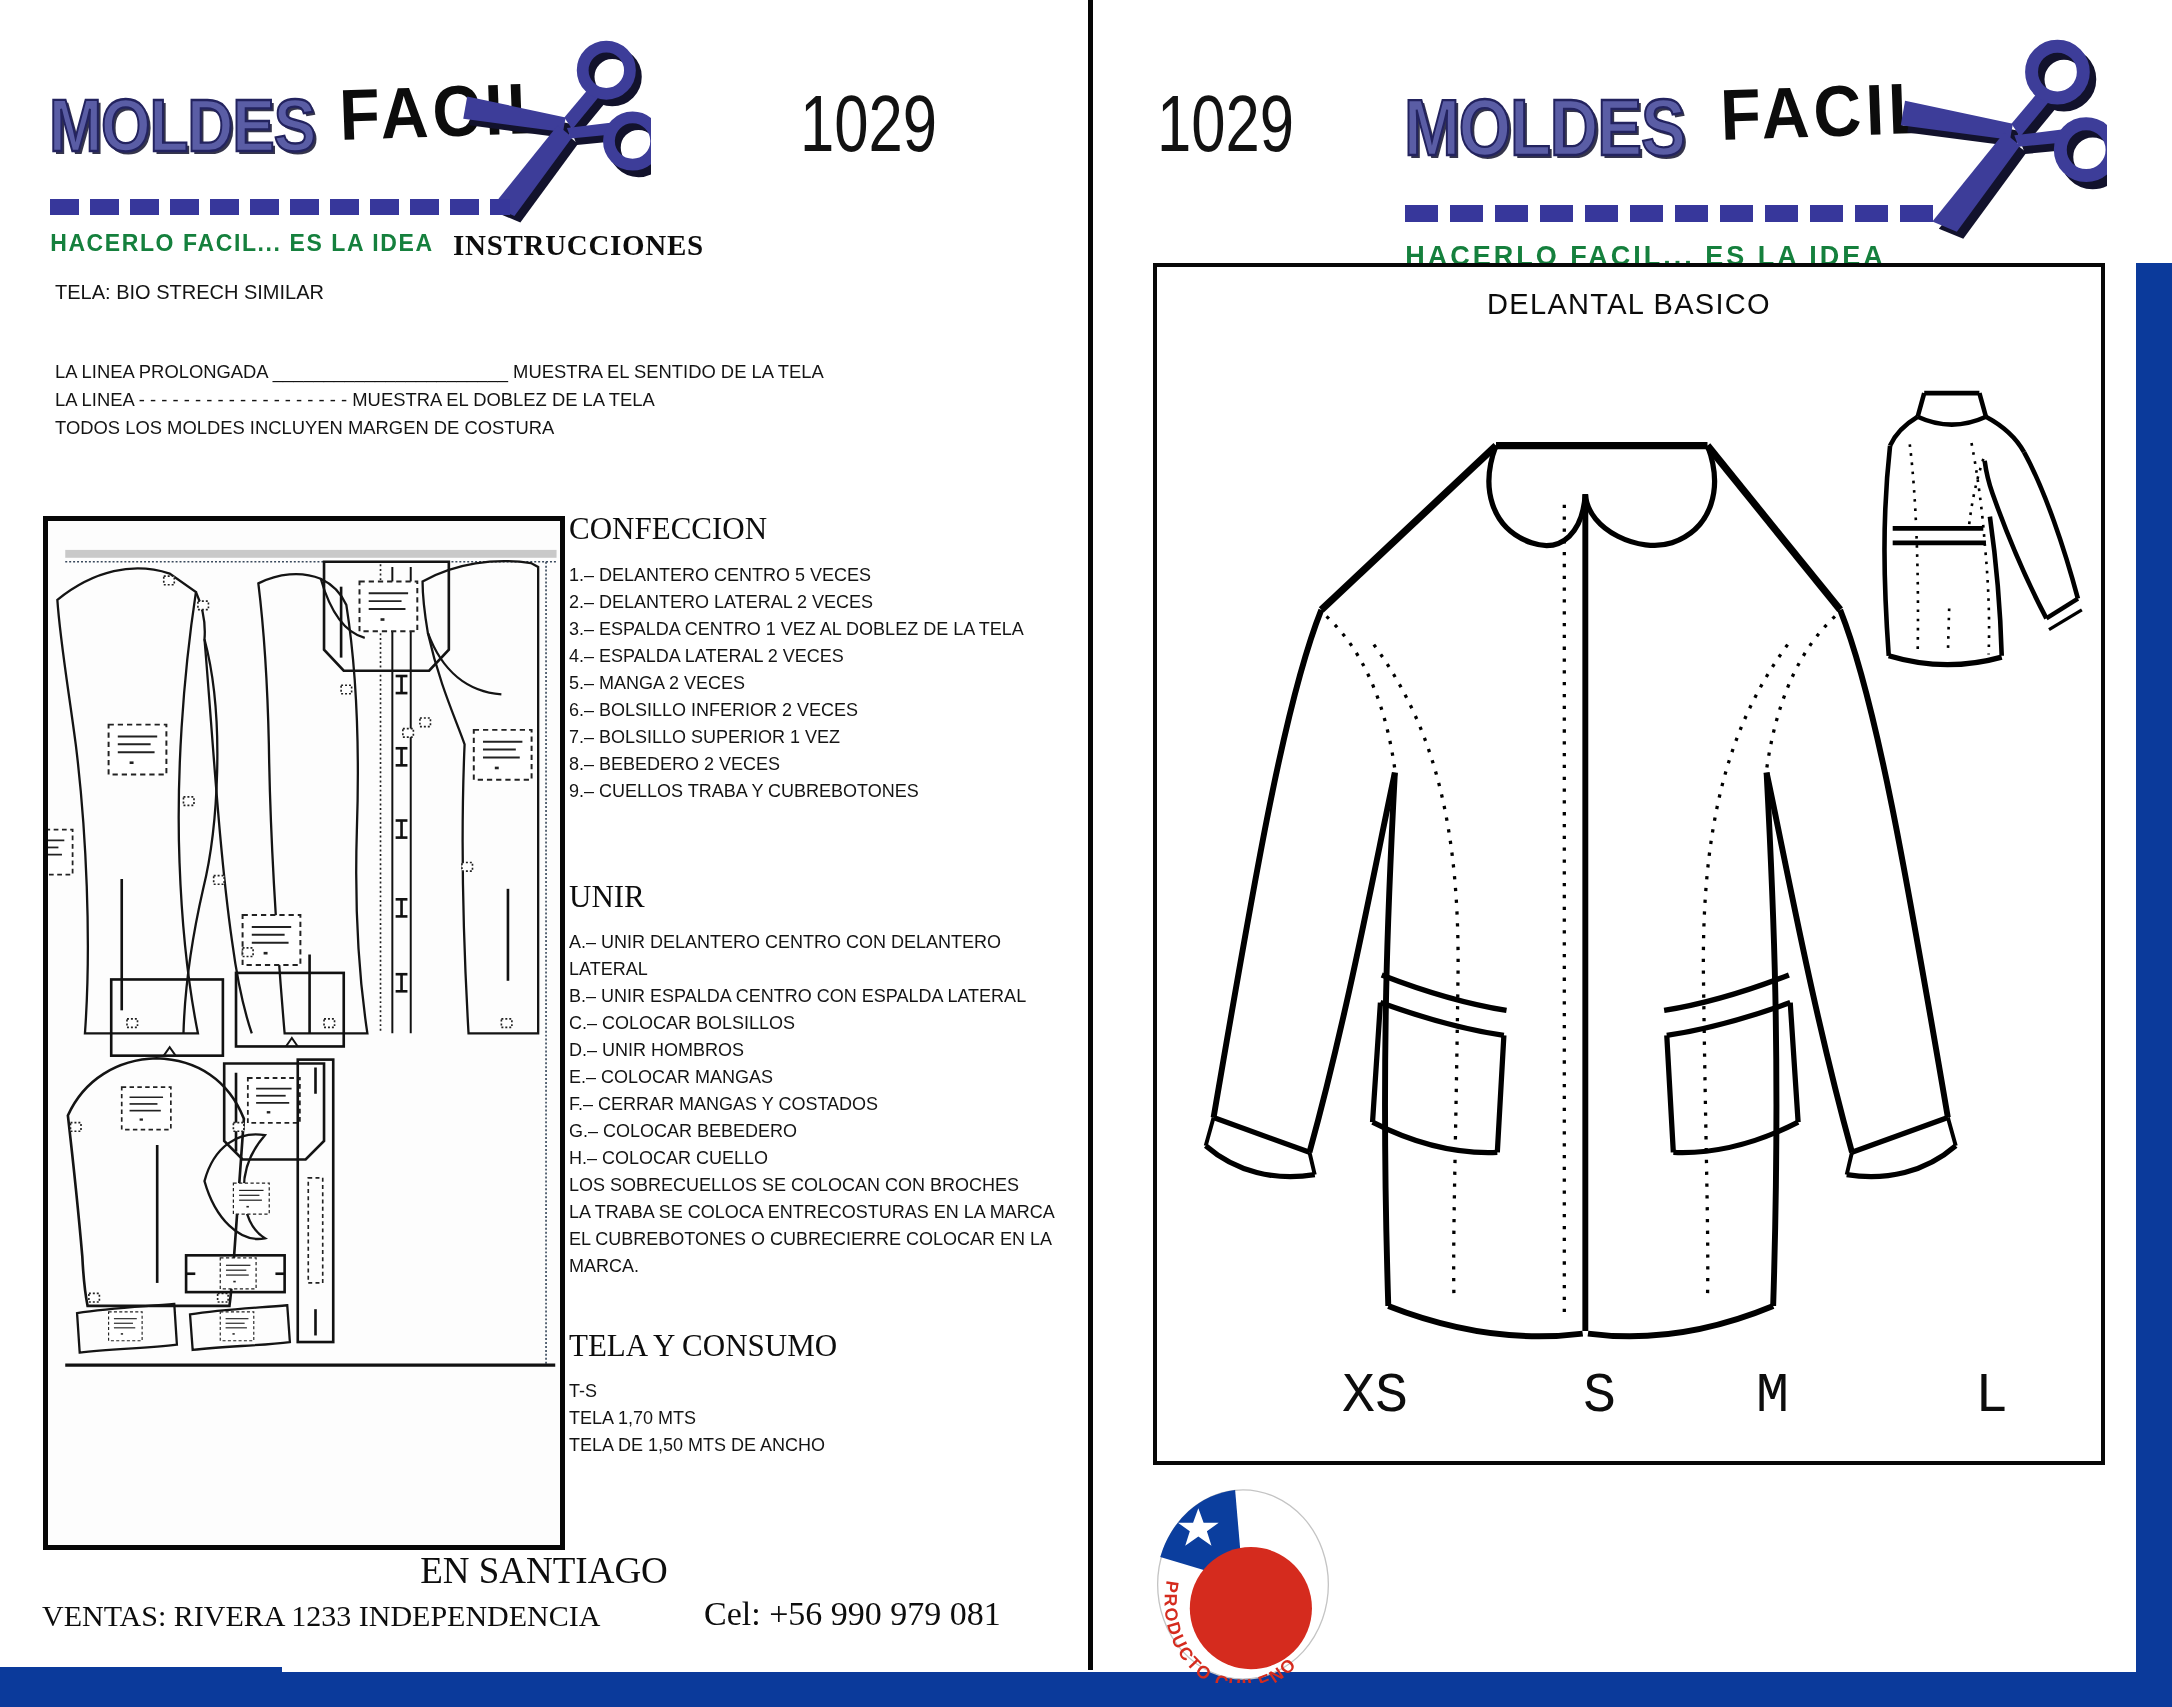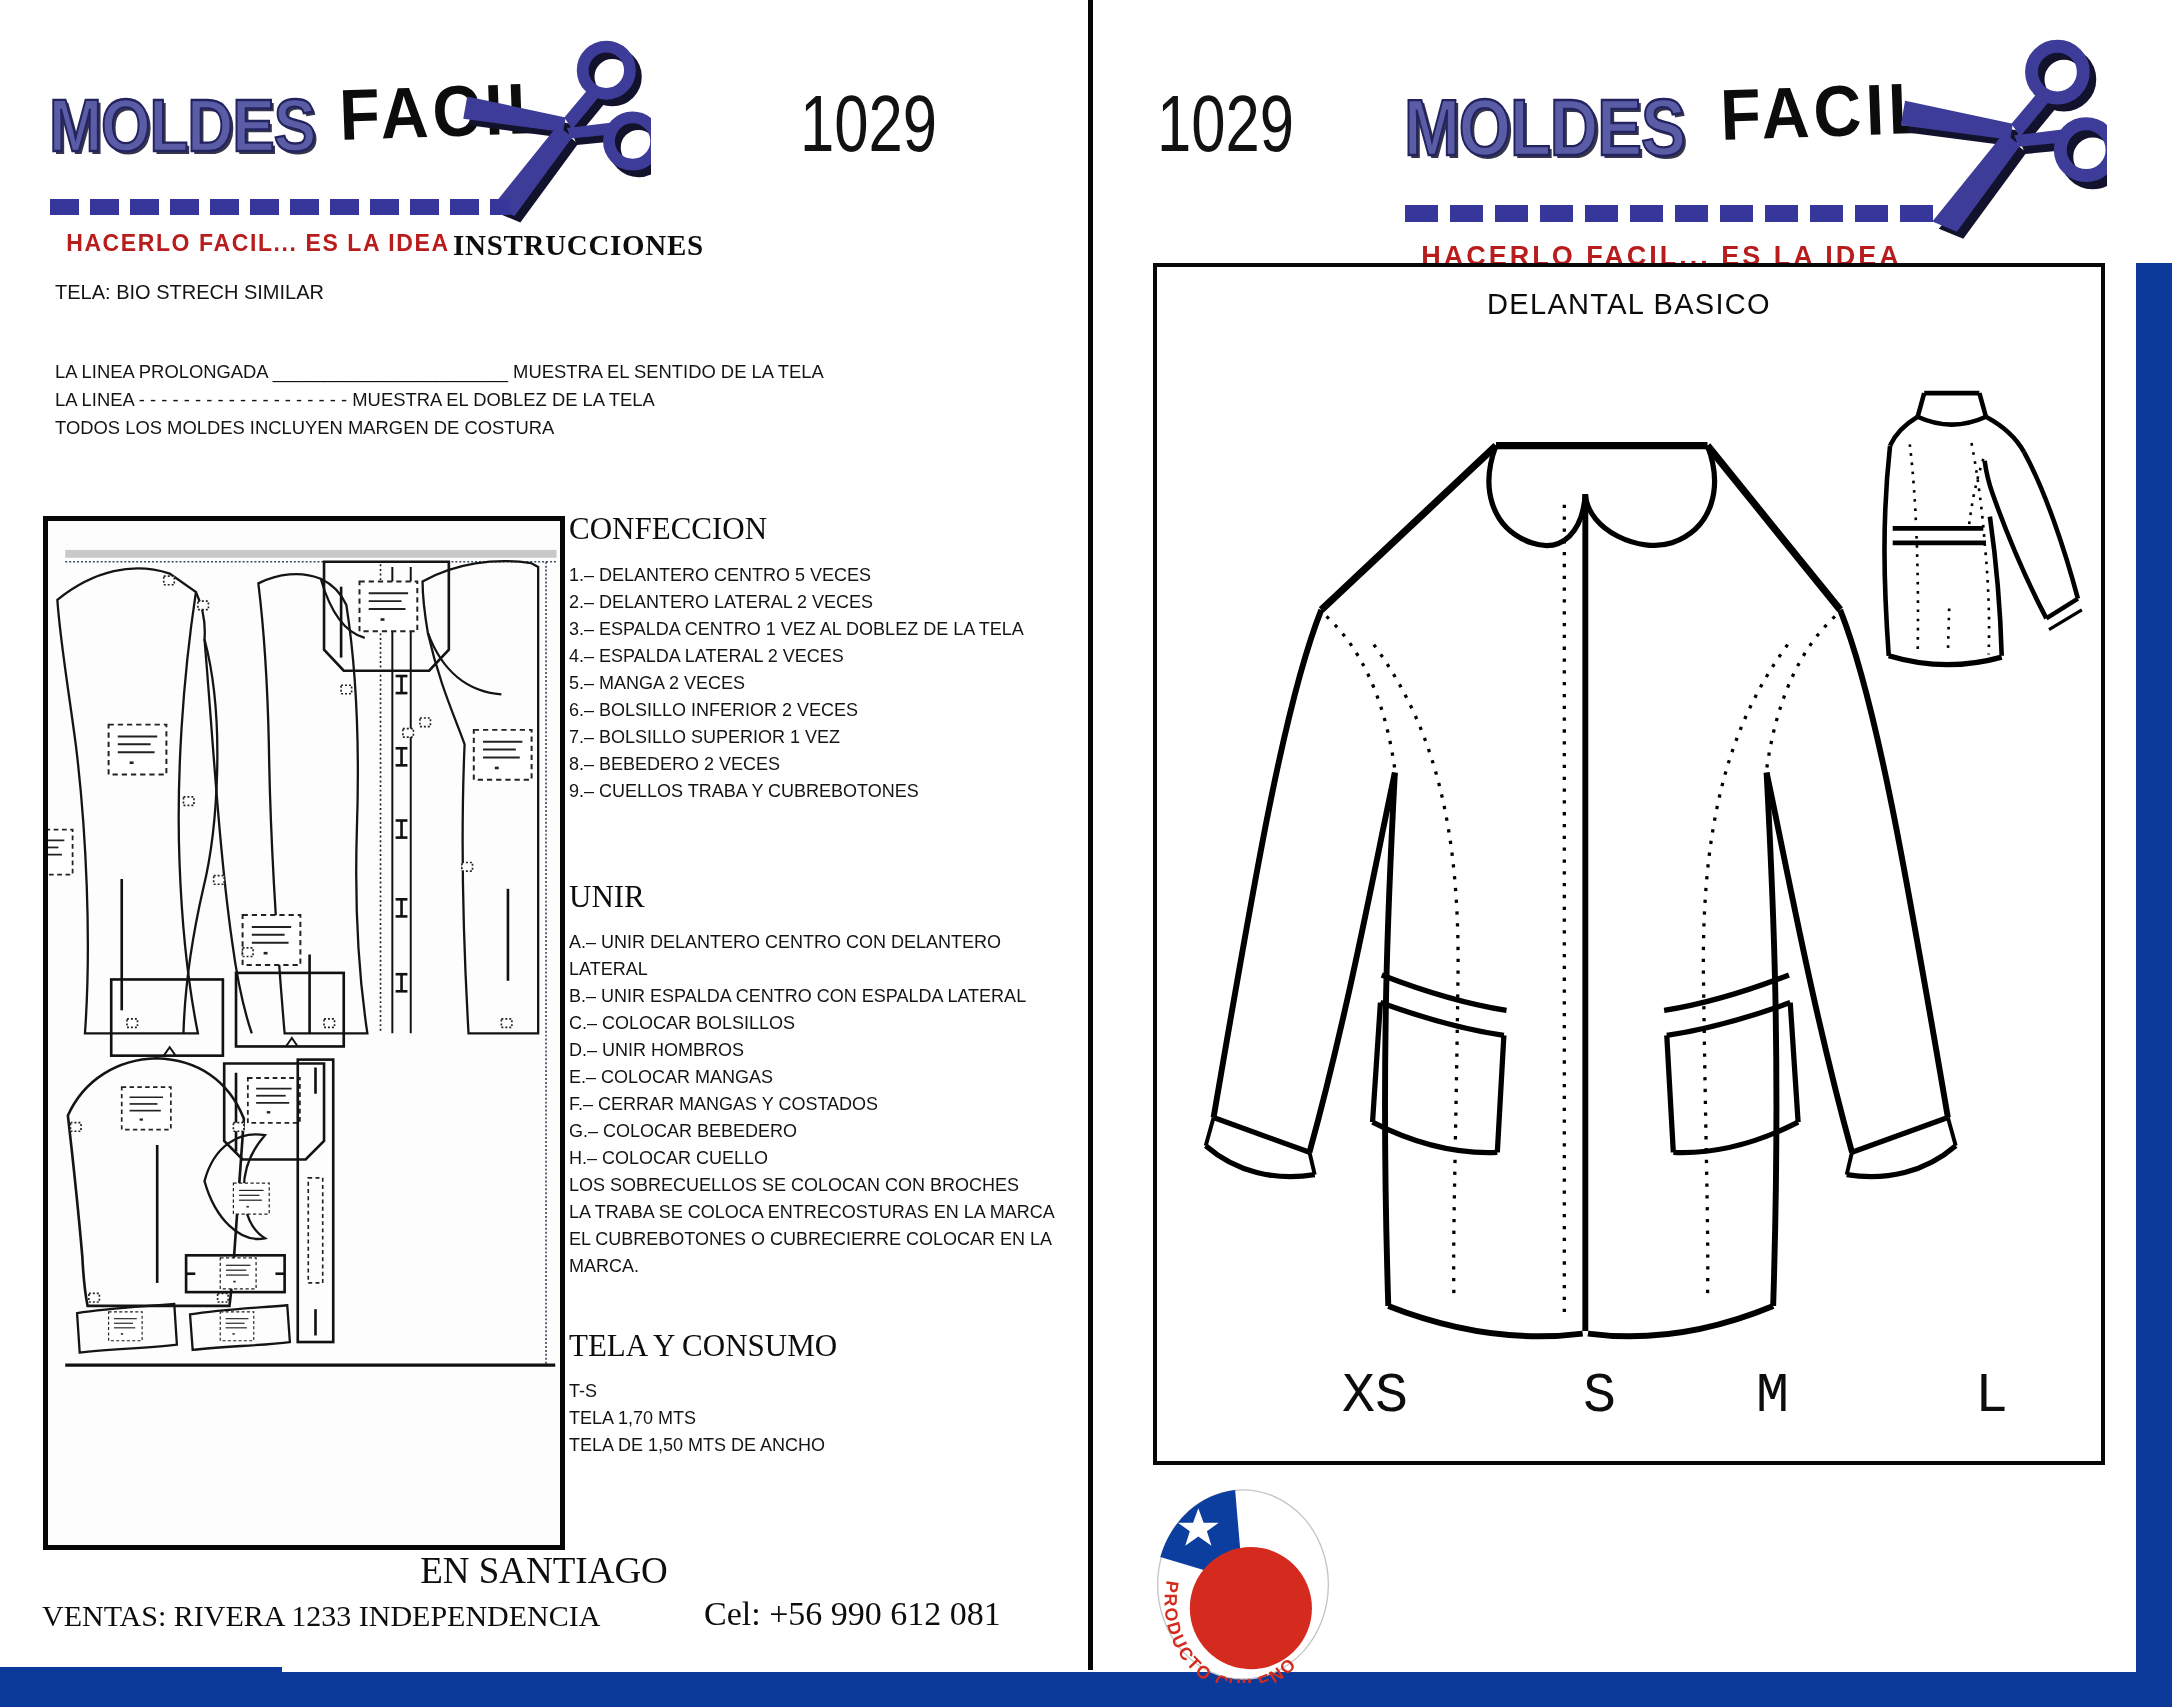--- a/index.html
+++ b/index.html
@@ -24,21 +24,21 @@
     text-shadow:3.3px 3.3px 0 rgba(18,18,45,.85);white-space:nowrap;}
   .logo .brand2{position:absolute;left:297px;top:41px;font-size:72px;font-weight:bold;
     color:#0c0c0c;letter-spacing:4.6px;transform:rotate(-2deg) scaleX(.92);transform-origin:left top;white-space:nowrap;}
   .logo--right .brand1{font-size:79px;}
   .logo--right .brand2{left:323px;}
   .logo .dashline{position:absolute;left:9.2px;top:166px;width:460px;height:16px;
     background:repeating-linear-gradient(90deg,#37379b 0 29px,transparent 29px 40px);}
   .logo--right .dashline{top:172px;width:540px;height:17px;
     background:repeating-linear-gradient(90deg,#37379b 0 33px,transparent 33px 45px);}
   .logo .tagline{position:absolute;left:9.2px;top:197px;font-size:23px;font-weight:bold;
-    color:#b91c1c;letter-spacing:1.6px;white-space:nowrap;margin-left:16px;}
+    color:#15803d;letter-spacing:1.6px;white-space:nowrap;}
   .logo--right .tagline{top:208px;font-size:27px;letter-spacing:3px;}
   .logo .scissors{position:absolute;left:413px;top:-14.5px;width:197px;height:210px;}
   .logo--right .scissors{left:494px;top:-17px;width:217px;height:230px;}
 
   .sheetnum{font-size:79px;color:#121212;transform:scaleX(.78);transform-origin:left top;white-space:nowrap;}
   .sheetnum--left{left:800px;top:78px;}
   .sheetnum--right{left:1157px;top:78px;}
 
   
   .h-serif{font-family:"Liberation Serif",serif;color:#0d0d0d;white-space:nowrap;}
@@ -261,21 +261,21 @@
 
   <div class="abs h-serif sec-head consumo-head">TELA Y CONSUMO</div>
   <div class="abs list consumo-list">
     <div>T-S</div>
     <div>TELA  1,70 MTS</div>
     <div>TELA DE 1,50 MTS DE ANCHO</div>
   </div>
 
   <div class="abs h-serif city-line">EN SANTIAGO</div>
   <div class="abs h-serif sales-line">VENTAS: RIVERA 1233 INDEPENDENCIA</div>
-  <div class="abs h-serif phone-line">Cel: +56 990 612 081</div>
+  <div class="abs h-serif phone-line">Cel: +56 990 979 081</div>
 
   <div class="abs sheetnum sheetnum--right">1029</div>
 
   <div class="abs logo logo--right">
     <span class="brand1">MOLDES</span>
     <span class="brand2">FACIL</span>
     <svg class="scissors" viewBox="0 0 300 320">
       <g fill="#12122c">
         <polygon points="179,160 29,128 23,162 175,182"></polygon>
         <polygon points="167,172 67,296 101,310 189,190"></polygon>

